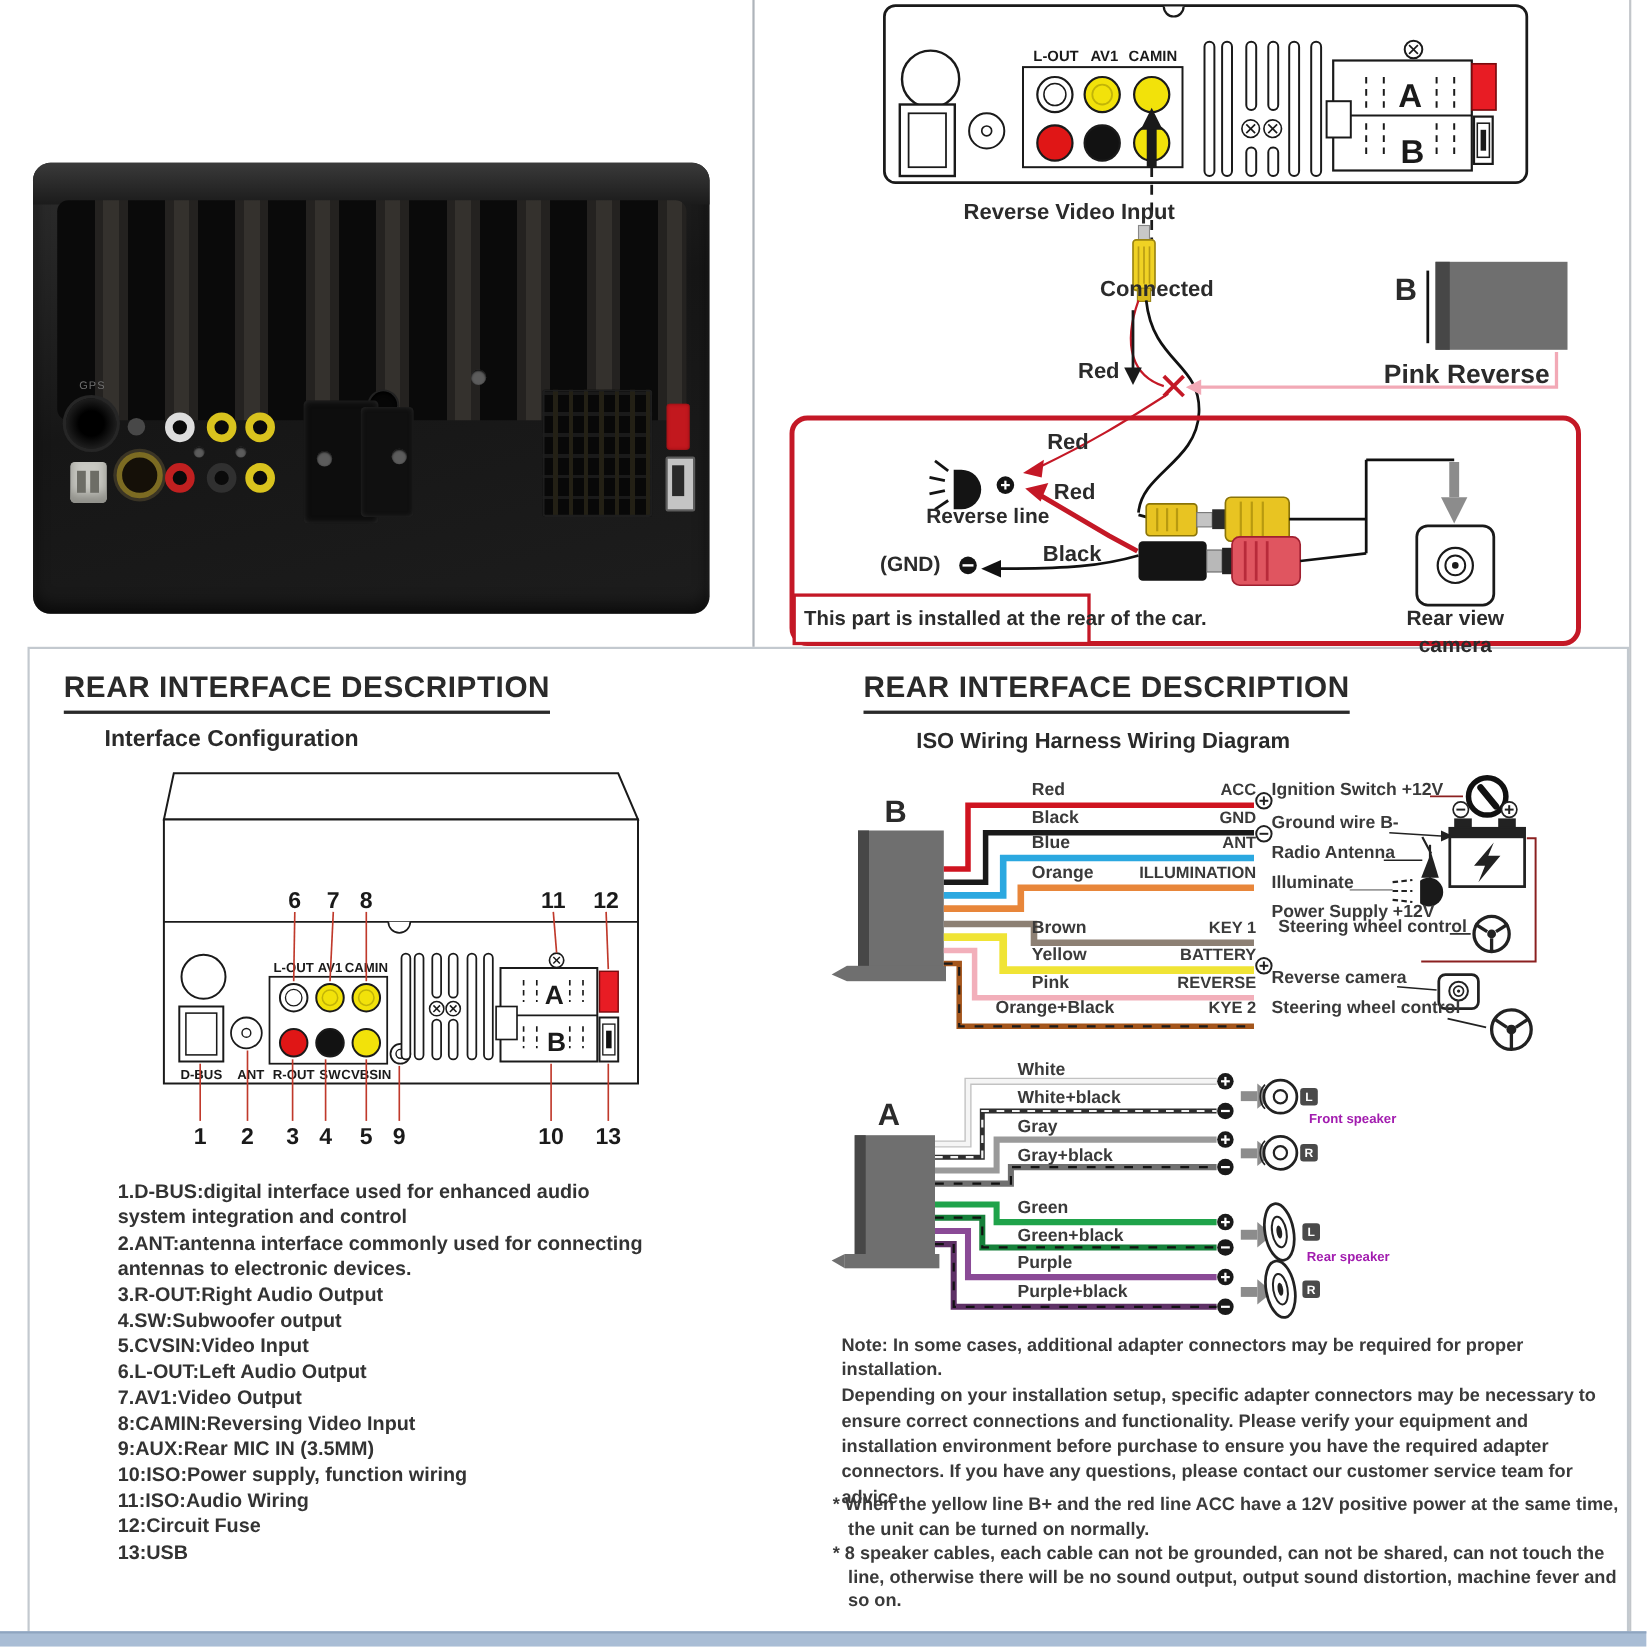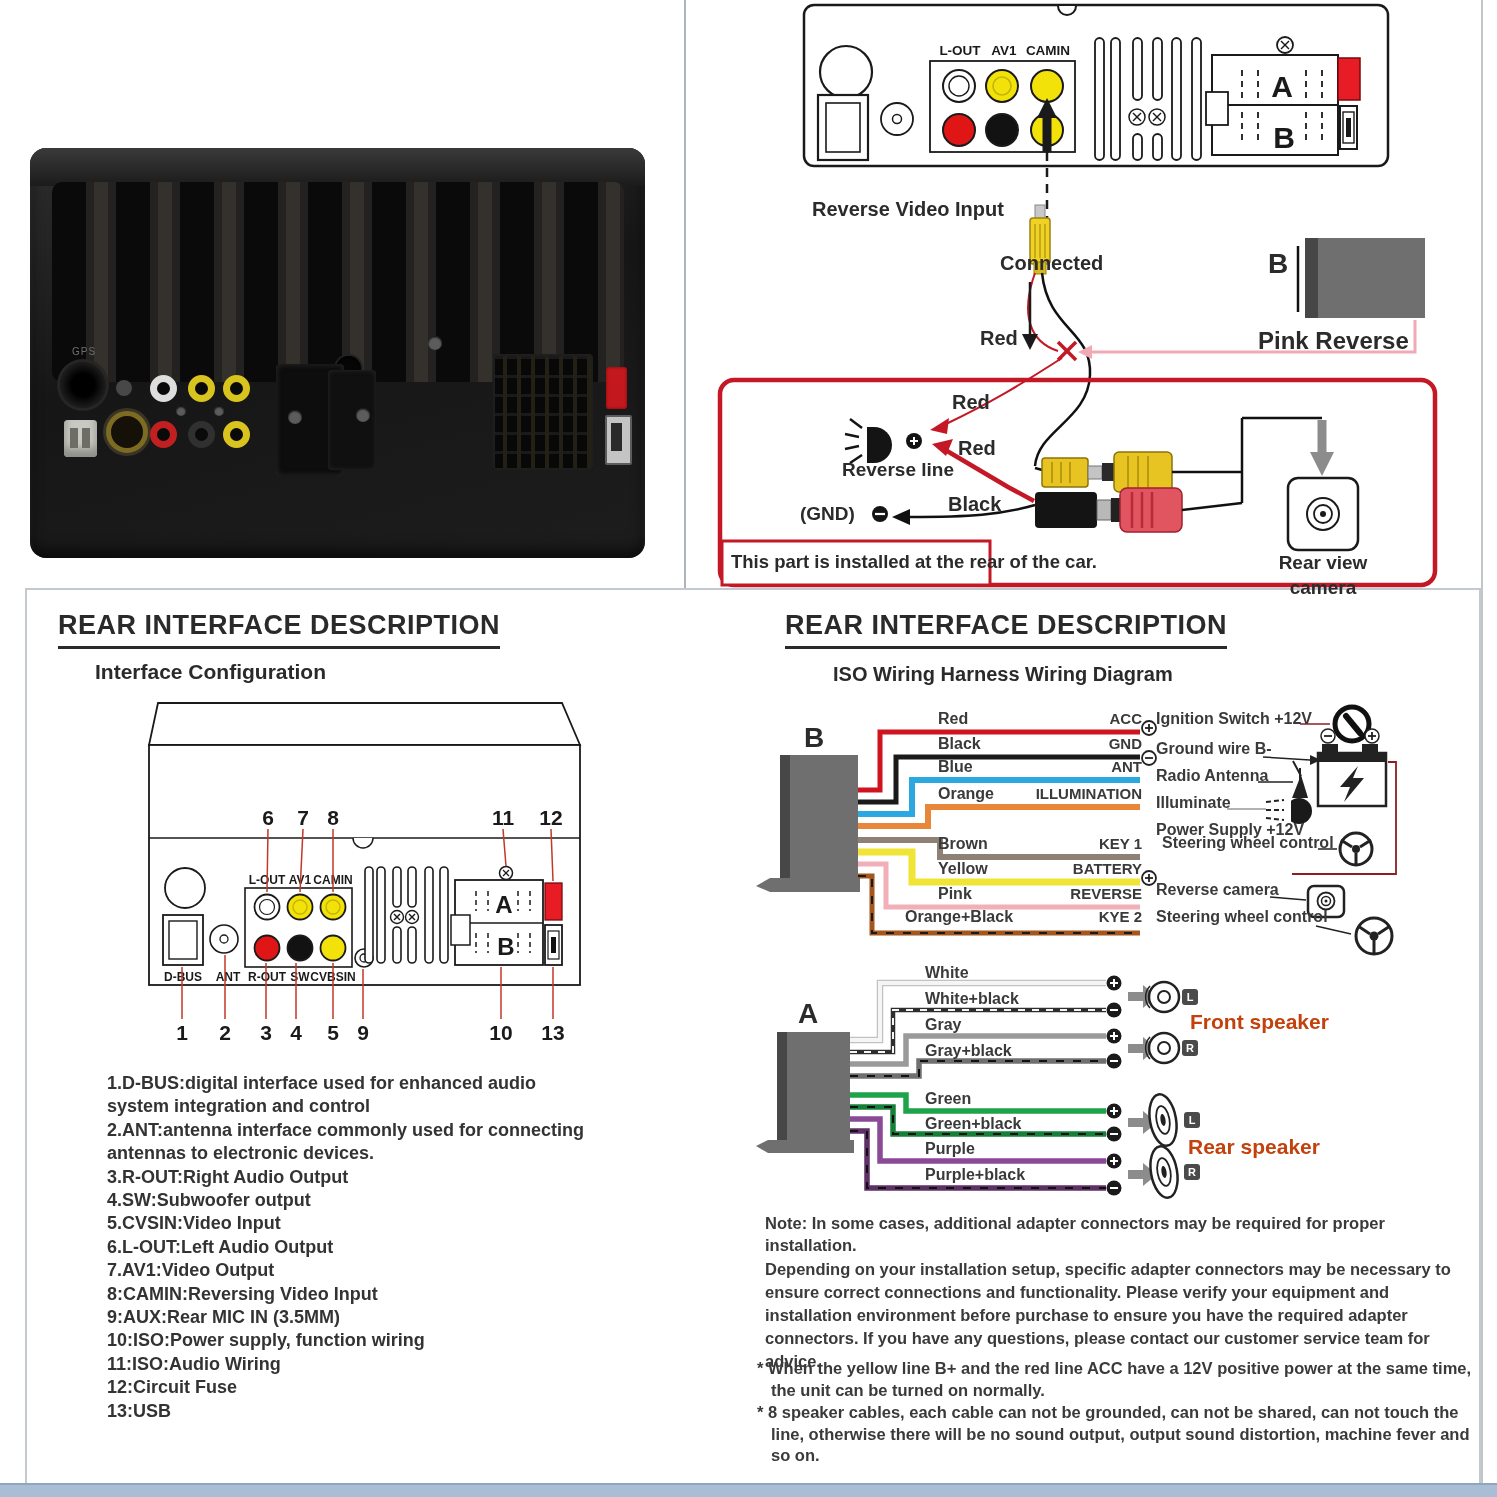--- a/index.html
+++ b/index.html
@@ -15,21 +15,21 @@
   .subtitle{font-size:21px;font-weight:700;color:#2a2a2a;}
   
   .lab-big{font-size:20px;font-weight:700;}
   .lab-med{font-size:19px;font-weight:700;}
   .lab-b{font-size:28px;font-weight:700;}
   
   .bwc{position:absolute;font-size:16px;font-weight:700;color:#3a3a3a;white-space:nowrap;}
   .bws{position:absolute;left:1000px;width:142px;text-align:right;font-size:15px;font-weight:700;color:#3a3a3a;white-space:nowrap;}
   .bwt{position:absolute;left:1156px;font-size:16px;font-weight:700;color:#3a3a3a;white-space:nowrap;}
   .awc{position:absolute;left:925px;font-size:16px;font-weight:700;color:#3a3a3a;white-space:nowrap;}
-  .spk{position:absolute;font-size:21px;font-weight:700;color:#c2410c;white-space:nowrap;}
+  .spk{position:absolute;font-size:12px;font-weight:700;color:#a21caf;white-space:nowrap;}
   
   .list{position:absolute;left:95px;top:1072px;width:478px;font-size:18px;font-weight:700;
         color:#333;line-height:23.4px;margin-left:12px;}
   .note{position:absolute;left:765px;top:1212px;width:712px;font-size:16.5px;font-weight:700;color:#3a3a3a;line-height:22px;}
   .para{position:absolute;left:765px;top:1258px;width:705px;font-size:16.5px;font-weight:700;color:#3a3a3a;line-height:23px;}
   .bullets{position:absolute;left:757px;top:1358px;width:718px;font-size:16.5px;font-weight:700;color:#3a3a3a;line-height:21.5px;}
   .bullets div{padding-left:14px;text-indent:-14px;margin-bottom:1px;}
   
   .photo{position:absolute;left:30px;top:148px;width:615px;height:410px;}
   .ph-body{position:absolute;left:0;top:0;width:615px;height:410px;border-radius:16px;
@@ -265,21 +265,21 @@
     <g>
       <rect x="598" y="478" width="70" height="72" rx="10" fill="#fff" stroke="#1a1a1a" stroke-width="2.5"></rect>
       <circle cx="633" cy="514" r="16" fill="none" stroke="#1a1a1a" stroke-width="2"></circle>
       <circle cx="633" cy="514" r="9" fill="none" stroke="#1a1a1a" stroke-width="1.8"></circle>
       <circle cx="633" cy="514" r="3" fill="#1a1a1a"></circle>
     </g>
 
     <rect x="32" y="541" width="268" height="44" fill="#fff" stroke="#c41826" stroke-width="3"></rect>
   </svg>
 
-  <div class="t lab-big" style="left:812px;top:182px;margin-top:16px;">Reverse Video Input</div>
+  <div class="t lab-big" style="left:876px;top:182px;">Reverse Video Input</div>
   <div class="t lab-big" style="left:1000px;top:252px;">Connected</div>
   <div class="t lab-b" style="left:1268px;top:248px;">B</div>
   <div class="t" style="left:1258px;top:327px;font-size:24px;font-weight:700;">Pink Reverse</div>
   <div class="t lab-big" style="left:980px;top:327px;">Red</div>
   <div class="t lab-big" style="left:952px;top:391px;">Red</div>
   <div class="t lab-big" style="left:958px;top:437px;">Red</div>
   <div class="t lab-big" style="left:948px;top:493px;">Black</div>
   <div class="t lab-med" style="left:842px;top:459px;">Reverse line</div>
   <div class="t lab-med" style="left:800px;top:503px;">(GND)</div>
   <div class="t lab-med" style="left:1263px;top:550px;width:120px;text-align:center;white-space:normal;line-height:25px;">

